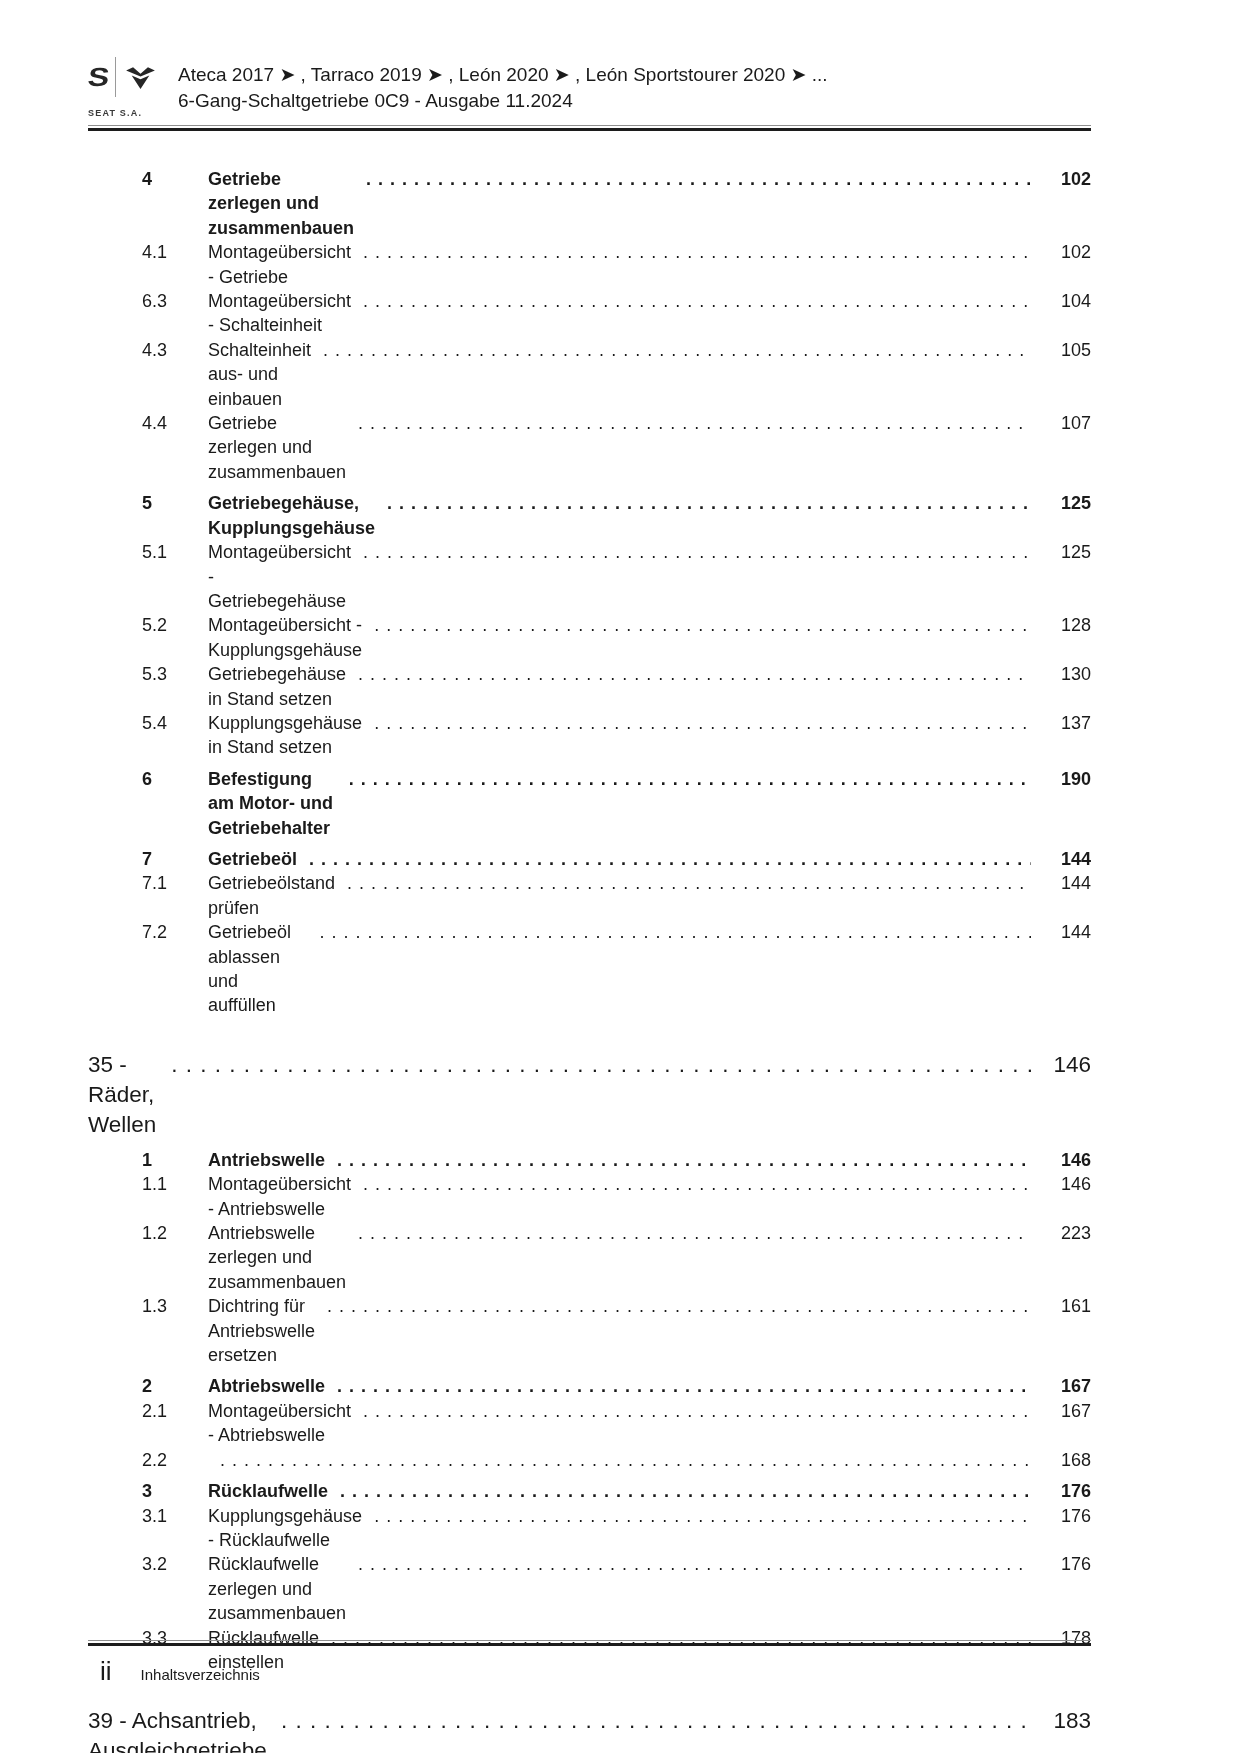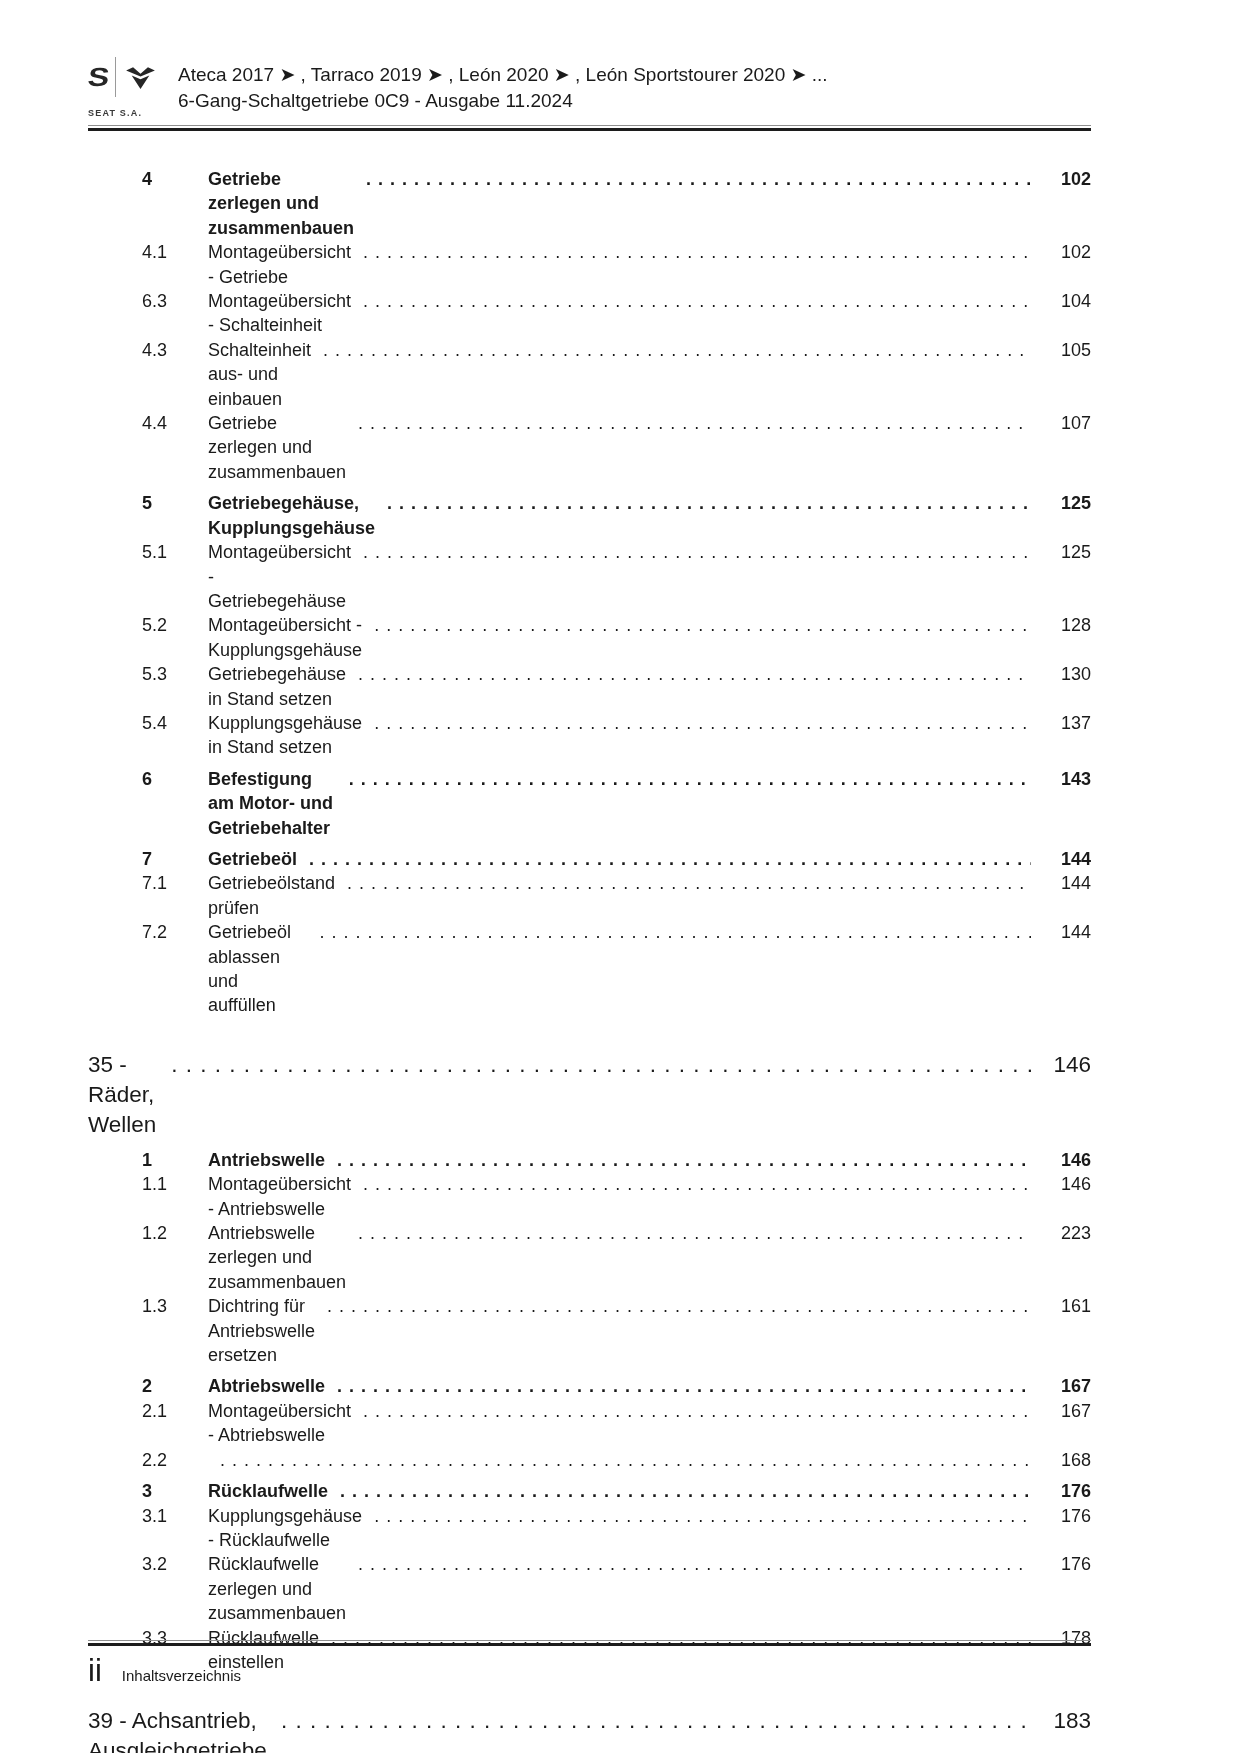--- a/index.html
+++ b/index.html
@@ -93,22 +93,22 @@
   .footer-rule {
     height: 2px;
     border-top: 1px solid #8f8f8f;
     border-bottom: 3px solid #1c1c1c;
   }
   .footer-line {
     display: flex;
     align-items: baseline;
     margin-top: 8px;
   }
-  .footer-pagenum { font-size: 31px; line-height: 34px; }
-  .footer-label { font-size: 15px; margin-left: 20px; }
+  .footer-pagenum { font-size: 26px; line-height: 34px; margin-left: 12px; }
+  .footer-label { font-size: 15px; margin-left: 29px; }
 </style>
 </head>
 <body>
 
 <div class="page">
   <div class="content">
 
     <div class="header">
       <div class="brand">
         <div class="brand-logos">
@@ -187,21 +187,21 @@
         <div class="row">
           <span class="num">5.4</span>
           <span class="title">Kupplungsgehäuse in Stand setzen</span>
           <span class="dots">. . . . . . . . . . . . . . . . . . . . . . . . . . . . . . . . . . . . . . . . . . . . . . . . . . . . . . . . . . . . . . . . . . . . . . . . . . . . . . . . . . . . . . . . . . . . . . . . . . . . . . . . . . . . . . . . . . . . . . . . . . . . . . . . . . . . . . . . . . . . . . . . . . . . . . . . . . . . . . . . </span>
           <span class="pnum">137</span>
         </div>
         <div class="row main">
           <span class="num">6</span>
           <span class="title">Befestigung am Motor- und Getriebehalter</span>
           <span class="dots">. . . . . . . . . . . . . . . . . . . . . . . . . . . . . . . . . . . . . . . . . . . . . . . . . . . . . . . . . . . . . . . . . . . . . . . . . . . . . . . . . . . . . . . . . . . . . . . . . . . . . . . . . . . . . . . . . . . . . . . . . . . . . . . . . . . . . . . . . . . . . . . . . . . . . . . . . . . . . . . . </span>
-          <span class="pnum">143</span>
+          <span class="pnum">190</span>
         </div>
         <div class="row main">
           <span class="num">7</span>
           <span class="title">Getriebeöl</span>
           <span class="dots">. . . . . . . . . . . . . . . . . . . . . . . . . . . . . . . . . . . . . . . . . . . . . . . . . . . . . . . . . . . . . . . . . . . . . . . . . . . . . . . . . . . . . . . . . . . . . . . . . . . . . . . . . . . . . . . . . . . . . . . . . . . . . . . . . . . . . . . . . . . . . . . . . . . . . . . . . . . . . . . . </span>
           <span class="pnum">144</span>
         </div>
         <div class="row">
           <span class="num">7.1</span>
           <span class="title">Getriebeölstand prüfen</span>

